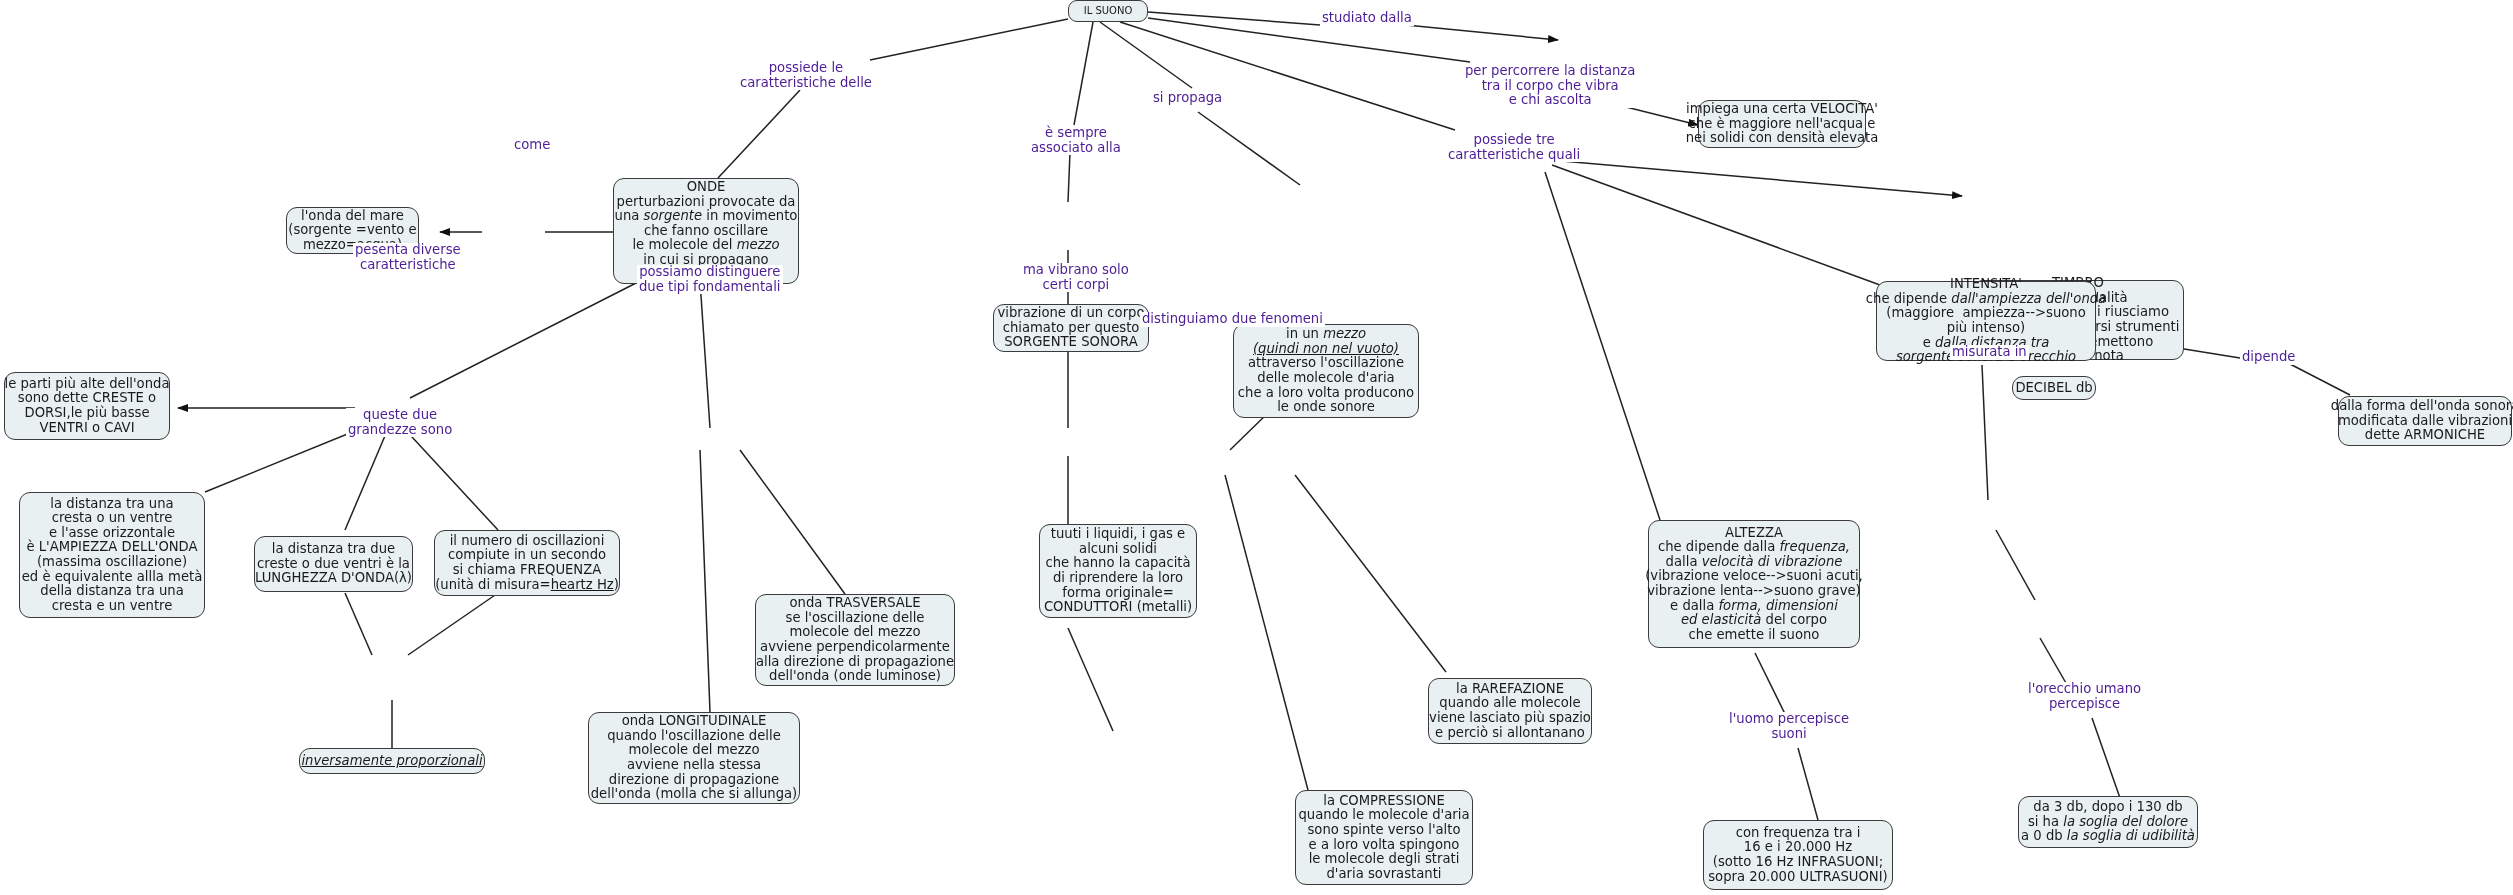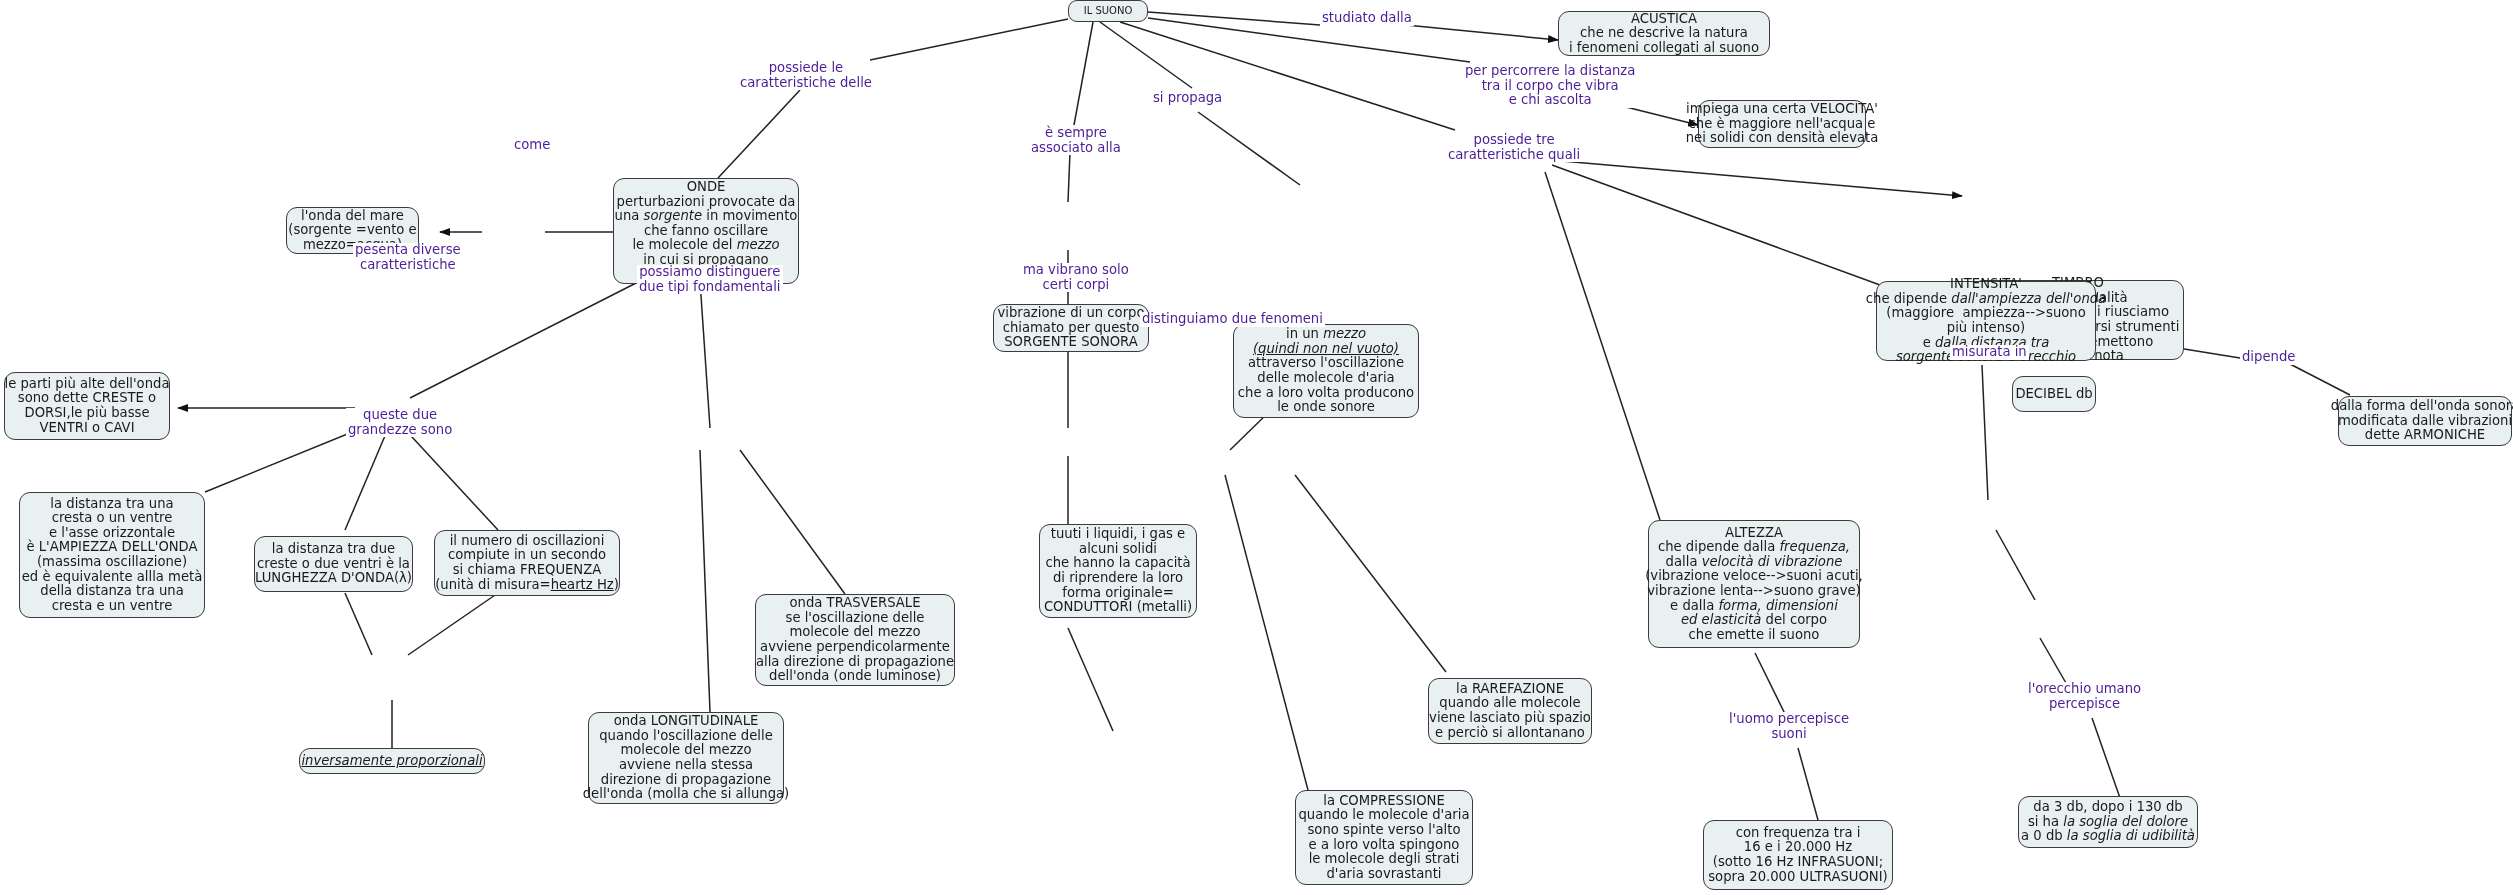--- a/index.html
+++ b/index.html
@@ -141,25 +141,20 @@
 
       <line x1="1755" y1="653" x2="1788" y2="720"></line>
       <line x1="1798" y1="748" x2="1818" y2="820"></line>
     </g>
   </svg>
 
   <div class="node root" style="left:1068px; top:0px; width:80px; height:22px;">
     <span>IL SUONO</span>
   </div>
 
-  <div class="node" style="left:1558px; top:11px; width:212px; height:45px;">
-    <span>ACUSTICA
-che ne descrive la natura
-i fenomeni collegati al suono</span>
-  </div>
 
   <div class="node" style="left:1698px; top:100px; width:168px; height:48px;">
     <span>impiega una certa VELOCITA'
 che è maggiore nell'acqua e
 nei solidi con densità elevata</span>
   </div>
 
   <div class="node" style="left:613px; top:178px; width:186px; height:106px;text-align:center;">
     <span>ONDE
 perturbazioni provocate da
@@ -213,21 +208,21 @@
 
   <div class="node" style="left:755px; top:594px; width:200px; height:92px;">
     <span>onda TRASVERSALE
 se l'oscillazione delle
 molecole del mezzo
 avviene perpendicolarmente
 alla direzione di propagazione
 dell'onda (onde luminose)</span>
   </div>
 
-  <div class="node" style="left:588px; top:712px; width:196px; height:92px;">
+  <div class="node" style="left:588px; top:712px; width:212px; height:92px;">
     <span>onda LONGITUDINALE
 quando l'oscillazione delle
 molecole del mezzo
 avviene nella stessa
 direzione di propagazione
 dell'onda (molla che si allunga)</span>
   </div>
 
   <div class="node" style="left:993px; top:304px; width:156px; height:48px;">
     <span>vibrazione di un corpo
@@ -298,21 +293,21 @@
     <span>ALTEZZA
 che dipende dalla <span class="ital">frequenza,</span>
 dalla <span class="ital">velocità di vibrazione</span>
 (vibrazione veloce--&gt;suoni acuti,
 vibrazione lenta--&gt;suono grave)
 e dalla <span class="ital">forma, dimensioni</span>
 <span class="ital">ed elasticità</span> del corpo
 che emette il suono</span>
   </div>
 
-  <div class="node" style="left:2012px; top:374px; width:84px; height:36px; top:376px;">
+  <div class="node" style="left:2012px; top:374px; width:84px; height:24px; top:376px;">
     <span>DECIBEL db</span>
   </div>
 
   <div class="node" style="left:2018px; top:796px; width:180px; height:52px;">
     <span>da 3 db, dopo i 130 db
 si ha <span class="ital">la soglia del dolore</span>
 a 0 db <span class="ital">la soglia di udibilità</span></span>
   </div>
 
   <div class="node" style="left:1703px; top:820px; width:190px; height:70px;">

